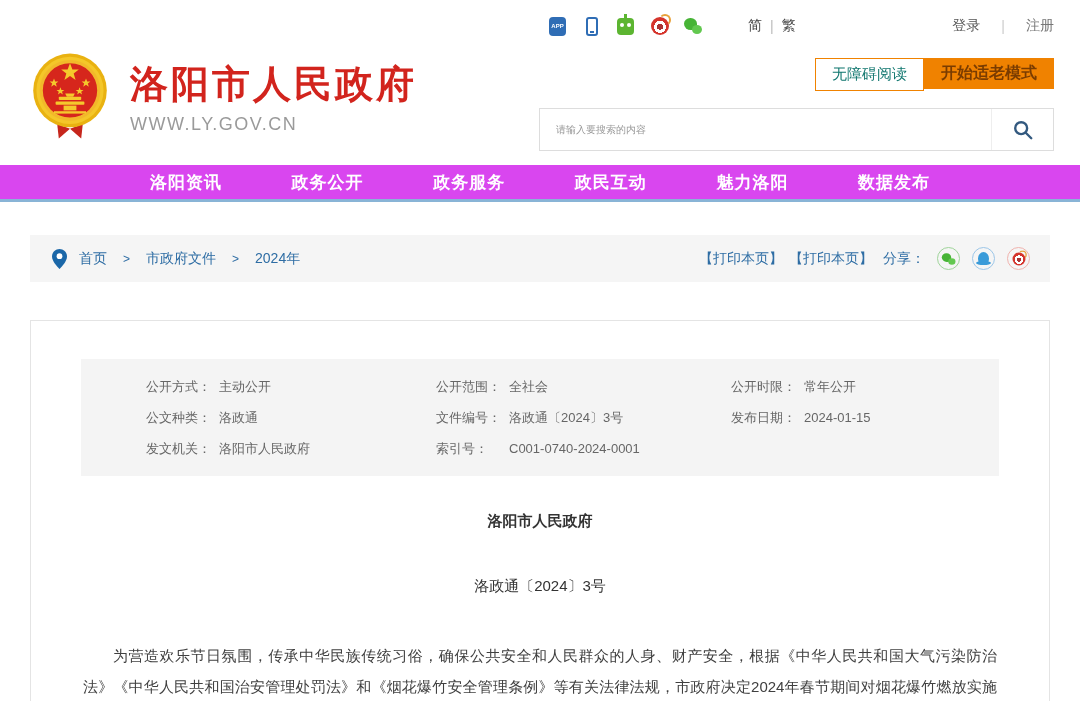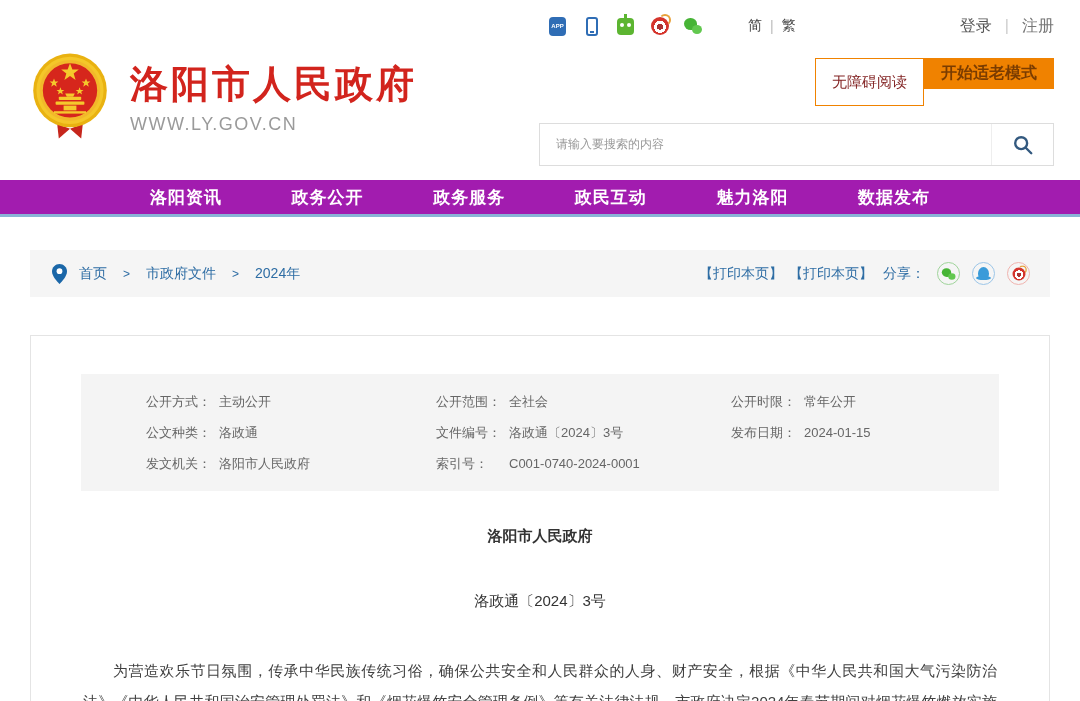--- a/index.html
+++ b/index.html
@@ -17,43 +17,43 @@
   .robot-shape::before { content:""; position:absolute; top:5px; left:3px; width:4px; height:4px; border-radius:50%; background:#fff; box-shadow:7px 0 0 #fff; }
   .robot-shape::after { content:""; position:absolute; top:-4px; left:7px; width:3px; height:4px; background:#5cb531; }
   .weibo-eye { width:18px; height:18px; border-radius:50%; background:radial-gradient(circle at 50% 55%, #a33 0 3px, #fff 3px 6px, #d5342c 6px); position:relative; }
   .weibo-eye::after { content:""; position:absolute; top:-3px; right:-2px; width:8px; height:8px; border:2px solid #e8a13a; border-left-color:transparent; border-bottom-color:transparent; border-radius:50%; }
   .wechat-shape { width:20px; height:16px; position:relative; }
   .wechat-shape::before { content:""; position:absolute; left:0; top:0; width:13px; height:12px; background:#47b436; border-radius:50% 50% 45% 55%; }
   .wechat-shape::after { content:""; position:absolute; right:1px; bottom:0; width:10px; height:9px; background:#62c84f; border-radius:50%; }
   .lang-switch { margin-left:30px; font-size:14px; color:#444; display:flex; gap:8px; align-items:center; }
   .lang-switch .divider { color:#bbb; }
   .lang-switch span { cursor:pointer; }
-  .topbar-right { margin-left:auto; font-size:16px; color:#555; display:flex; gap:13px; align-items:center; }
+  .topbar-right { margin-left:auto; font-size:14px; color:#555; display:flex; gap:21px; align-items:center; }
   .topbar-right .divider { color:#ccc; }
   .topbar-right span { cursor:pointer; }
   .topbar-right .register { color:#777; }
 
   
   .masthead { display:flex; padding:0 26px 14px 30px; }
   .logo-wrap { display:flex; align-items:flex-start; cursor:pointer; }
   .emblem { width:80px; height:88px; flex:0 0 auto; }
   .site-id { margin-left:20px; padding-top:12px; }
   .site-title { font-size:38px; font-weight:bold; color:#d2241d; letter-spacing:3px; line-height:1.1; }
   .site-url { margin-top:8px; font-size:18px; color:#9a9a9a; letter-spacing:1.5px; }
   .head-right { margin-left:auto; width:515px; padding-top:6px; }
   .mode-buttons { display:flex; justify-content:flex-end; }
-  .btn-accessibility { height:48px; padding:0 16px; background:#fff; border:1px solid #f08200; color:#7f1d1d; font-size:15px; cursor:pointer; font-family:inherit; }
+  .btn-accessibility { height:33px; padding:0 16px; background:#fff; border:1px solid #f08200; color:#0f766e; font-size:15px; cursor:pointer; font-family:inherit; }
   .btn-elder { height:31px; padding:0 16px; background:#f08200; border:1px solid #f08200; color:#7a3c00; font-weight:bold; font-size:16px; cursor:pointer; font-family:inherit; }
   .search-bar { margin-top:17px; height:43px; border:1px solid #ddd; background:#fff; display:flex; align-items:stretch; }
-  .search-input { flex:1; border:none; outline:none; padding:0 16px; font-size:12px; color:#333; font-family:Liberation Mono, monospace; }
+  .search-input { flex:1; border:none; outline:none; padding:0 16px; font-size:10px; color:#333; font-family:Liberation Sans, sans-serif; }
   .search-input::placeholder { color:#999; }
   .search-btn { width:62px; border:none; background:#fff; border-left:1px solid #eee; display:flex; align-items:center; justify-content:center; cursor:pointer; }
 
   
-  .mainnav { height:37px; background:#a21caf; border-bottom:3px solid #89b4d6; }
+  .mainnav { height:37px; background:#d946ef; border-bottom:3px solid #89b4d6; }
   .mainnav ul { list-style:none; height:34px; display:flex; justify-content:space-between; padding:0 150px; align-items:center; }
   .mainnav li { color:#fff; font-size:17px; font-weight:bold; letter-spacing:1px; cursor:pointer; }
 
   
   .crumb-strip { margin:33px 30px 0; height:47px; background:#f5f5f5; display:flex; align-items:center; padding:0 20px 0 22px; }
   .pin { width:15px; height:20px; margin-right:12px; }
   .crumb-links { font-size:14px; color:#2e6da4; display:flex; gap:16px; align-items:center; }
   .crumb-links .sep { color:#2e6da4; font-size:12px; }
   .crumb-links a { color:#2e6da4; text-decoration:none; cursor:pointer; }
   .crumb-actions { margin-left:auto; display:flex; align-items:center; gap:6px; font-size:14px; color:#2e6da4; }

